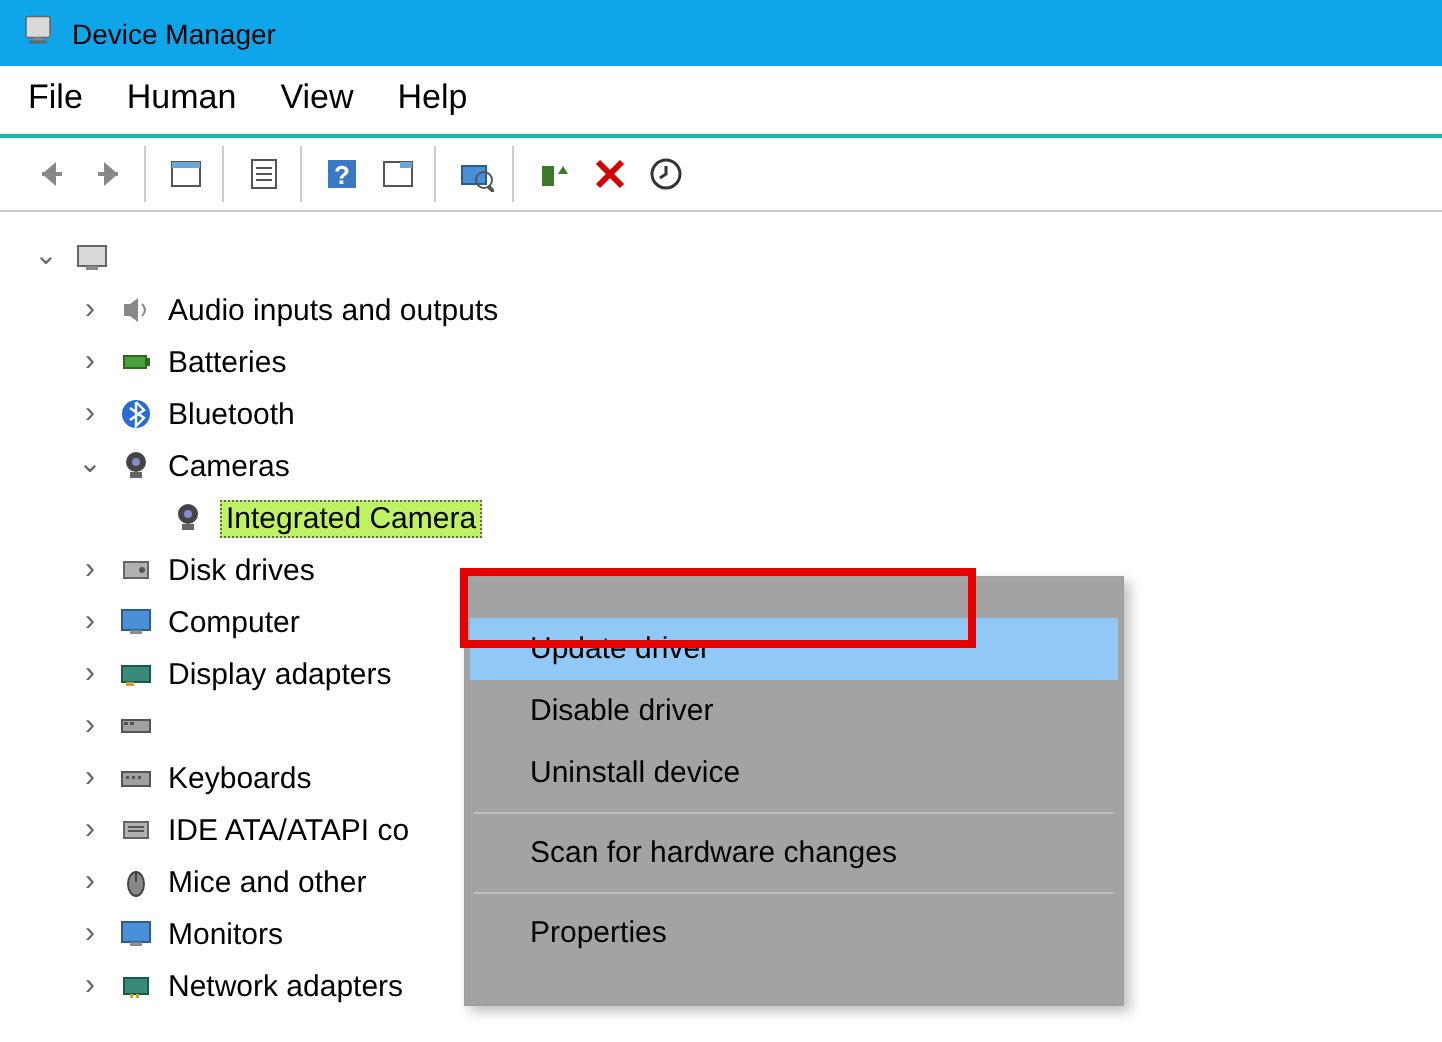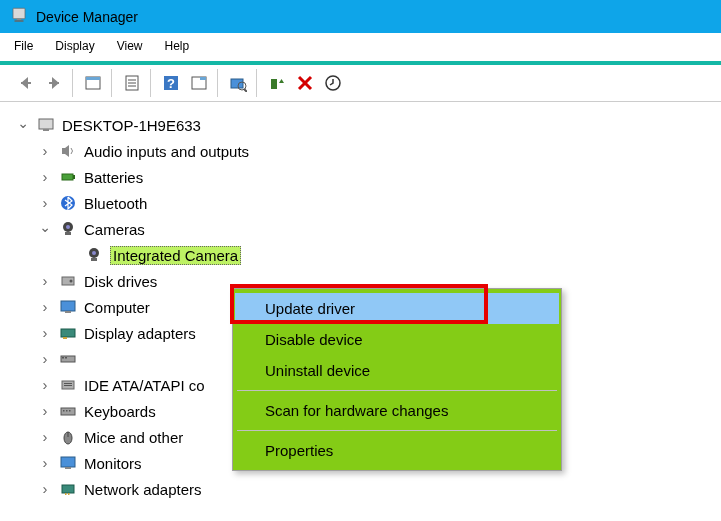--- a/index.html
+++ b/index.html
@@ -18,22 +18,22 @@
       gap: 8px;
       padding: 6px 10px;
       background: #0ea5e9;
     }
     .titlebar .app-icon svg { width: 18px; height: 18px; }
     .titlebar .title { font-size: 14px; }
     .menubar {
       display: flex;
       gap: 22px;
       padding: 6px 14px 8px;
-      font-size: 12px;
-      border-bottom: 4px solid #14b8a6;
+      font-size: 17px;
+      border-bottom: 2px solid #14b8a6;
     }
     .menubar span { cursor: default; }
     .toolbar {
       display: flex;
       align-items: center;
       gap: 2px;
       padding: 4px 8px;
       border-bottom: 1px solid #ccc;
     }
     .toolbar .group {
@@ -92,24 +92,24 @@
     }
     .indent-0 { padding-left: 0; }
     .indent-1 { padding-left: 22px; }
     .leaf-pad { padding-left: 68px; }
 
     .context-menu {
       position: absolute;
       top: 288px;
       left: 232px;
       width: 330px;
-      background: #84cc16;
+      background: #a3a3a3;
       border: 1px solid #a0a0a0;
       box-shadow: 3px 3px 6px rgba(0,0,0,0.25);
-      padding: 4px 2px;
+      padding: 20px 2px;
       z-index: 50;
       font-size: 15px;
     }
     .context-menu .item {
       padding: 7px 30px;
       cursor: default;
     }
     .context-menu .item.highlight {
       background: #90c8f6;
     }
@@ -138,21 +138,21 @@
         <rect x="4" y="3" width="16" height="14" rx="1" fill="#d9d9d9" stroke="#666"></rect>
         <rect x="9" y="17" width="6" height="2" fill="#888"></rect>
         <rect x="6" y="19" width="12" height="2" fill="#666"></rect>
       </svg>
   </span>
   <span class="title">Device Manager</span>
 </div>
 
 <div class="menubar">
   <span>File</span>
-  <span>Display</span>
+  <span>Human</span>
   <span>View</span>
   <span>Help</span>
 </div>
 
 <div class="toolbar">
   <div class="group">
     <div class="tbtn">
         <svg width="18" height="18" viewBox="0 0 18 18">
           <path d="M11 3 L4 9 L11 15 Z" fill="#888"></path>
           <rect x="4" y="8" width="10" height="2" fill="#888"></rect>
@@ -231,21 +231,20 @@
 <div class="tree">
 
   <div class="node indent-0">
     <span class="expander open"></span>
     <span class="icon">
         <svg width="18" height="18" viewBox="0 0 18 18">
           <rect x="2" y="3" width="14" height="10" fill="#d9d9d9" stroke="#666"></rect>
           <rect x="6" y="13" width="6" height="2" fill="#888"></rect>
         </svg>
       </span>
-    <span class="label">DESKTOP-1H9E633</span>
   </div>
 
   <div class="node indent-1">
     <span class="expander closed"></span>
     <span class="icon">
         <svg width="18" height="18" viewBox="0 0 18 18">
           <path d="M3 6 L6 6 L10 3 L10 15 L6 12 L3 12 Z" fill="#888"></path>
           <path d="M12 6 Q15 9 12 12" fill="none" stroke="#888"></path>
         </svg>
       </span>
@@ -332,51 +331,51 @@
 
   <div class="node indent-1">
     <span class="expander closed"></span>
     <span class="icon">
         <svg width="18" height="18" viewBox="0 0 18 18">
           <rect x="2" y="6" width="14" height="6" fill="#a0a0a0" stroke="#555"></rect>
           <rect x="3" y="7" width="2" height="1.5" fill="#555"></rect>
           <rect x="6" y="7" width="2" height="1.5" fill="#555"></rect>
         </svg>
       </span>
-  </div>
-
-  <div class="node indent-1">
-    <span class="expander closed"></span>
-    <span class="icon">
-        <svg width="18" height="18" viewBox="0 0 18 18">
-          <rect x="3" y="5" width="12" height="8" fill="#b0b0b0" stroke="#666"></rect>
-          <rect x="5" y="7" width="8" height="1" fill="#555"></rect>
-          <rect x="5" y="9" width="8" height="1" fill="#555"></rect>
-        </svg>
-      </span>
-    <span class="label">IDE ATA/ATAPI co</span>
   </div>
 
   <div class="node indent-1">
     <span class="expander closed"></span>
     <span class="icon">
         <svg width="18" height="18" viewBox="0 0 18 18">
           <rect x="2" y="6" width="14" height="7" fill="#a0a0a0" stroke="#555"></rect>
           <rect x="4" y="8" width="1.5" height="1.5" fill="#555"></rect>
           <rect x="7" y="8" width="1.5" height="1.5" fill="#555"></rect>
           <rect x="10" y="8" width="1.5" height="1.5" fill="#555"></rect>
         </svg>
       </span>
     <span class="label">Keyboards</span>
   </div>
 
   <div class="node indent-1">
     <span class="expander closed"></span>
     <span class="icon">
         <svg width="18" height="18" viewBox="0 0 18 18">
+          <rect x="3" y="5" width="12" height="8" fill="#b0b0b0" stroke="#666"></rect>
+          <rect x="5" y="7" width="8" height="1" fill="#555"></rect>
+          <rect x="5" y="9" width="8" height="1" fill="#555"></rect>
+        </svg>
+      </span>
+    <span class="label">IDE ATA/ATAPI co</span>
+  </div>
+
+  <div class="node indent-1">
+    <span class="expander closed"></span>
+    <span class="icon">
+        <svg width="18" height="18" viewBox="0 0 18 18">
           <ellipse cx="9" cy="10" rx="4" ry="6" fill="#888" stroke="#444"></ellipse>
           <line x1="9" y1="4" x2="9" y2="9" stroke="#444"></line>
         </svg>
       </span>
     <span class="label">Mice and other</span>
   </div>
 
   <div class="node indent-1">
     <span class="expander closed"></span>
     <span class="icon">
@@ -397,21 +396,21 @@
           <rect x="9" y="13" width="1.5" height="2" fill="#c9a339"></rect>
         </svg>
       </span>
     <span class="label">Network adapters</span>
   </div>
 
 </div>
 
 <div class="context-menu">
   <div class="item highlight">Update driver</div>
-  <div class="item">Disable device</div>
+  <div class="item">Disable driver</div>
   <div class="item">Uninstall device</div>
   <div class="sep"></div>
   <div class="item">Scan for hardware changes</div>
   <div class="sep"></div>
   <div class="item bold">Properties</div>
 </div>
 
 <div class="red-box"></div>
 
 </body></html>

